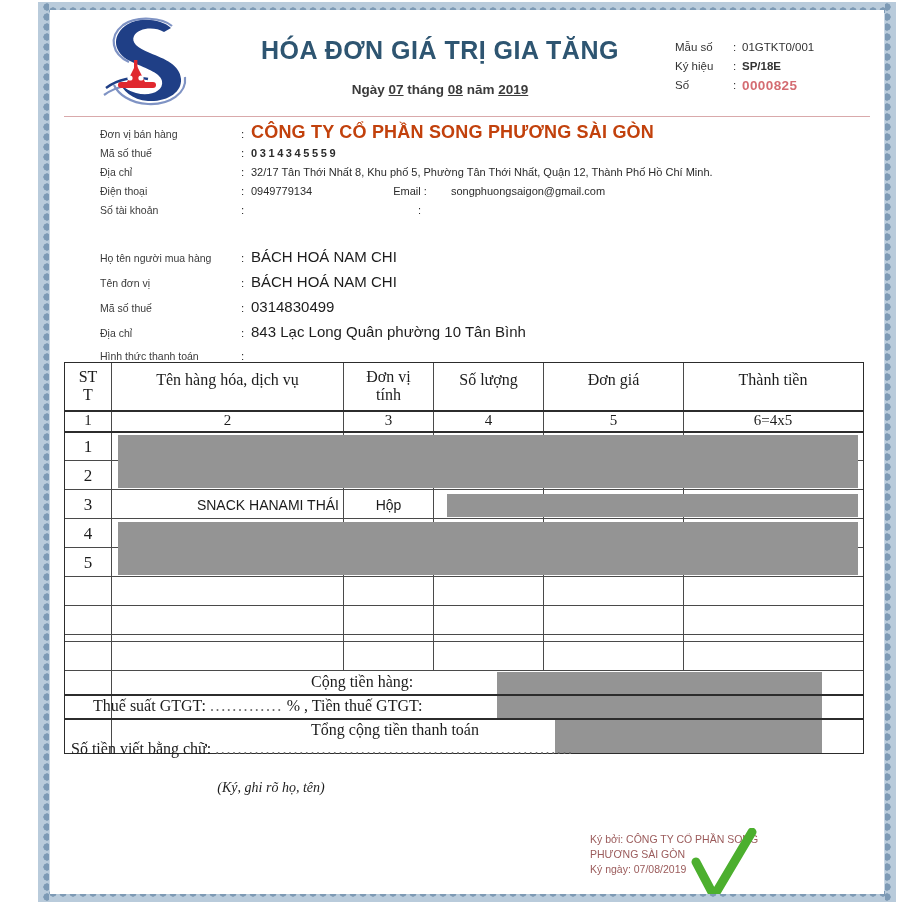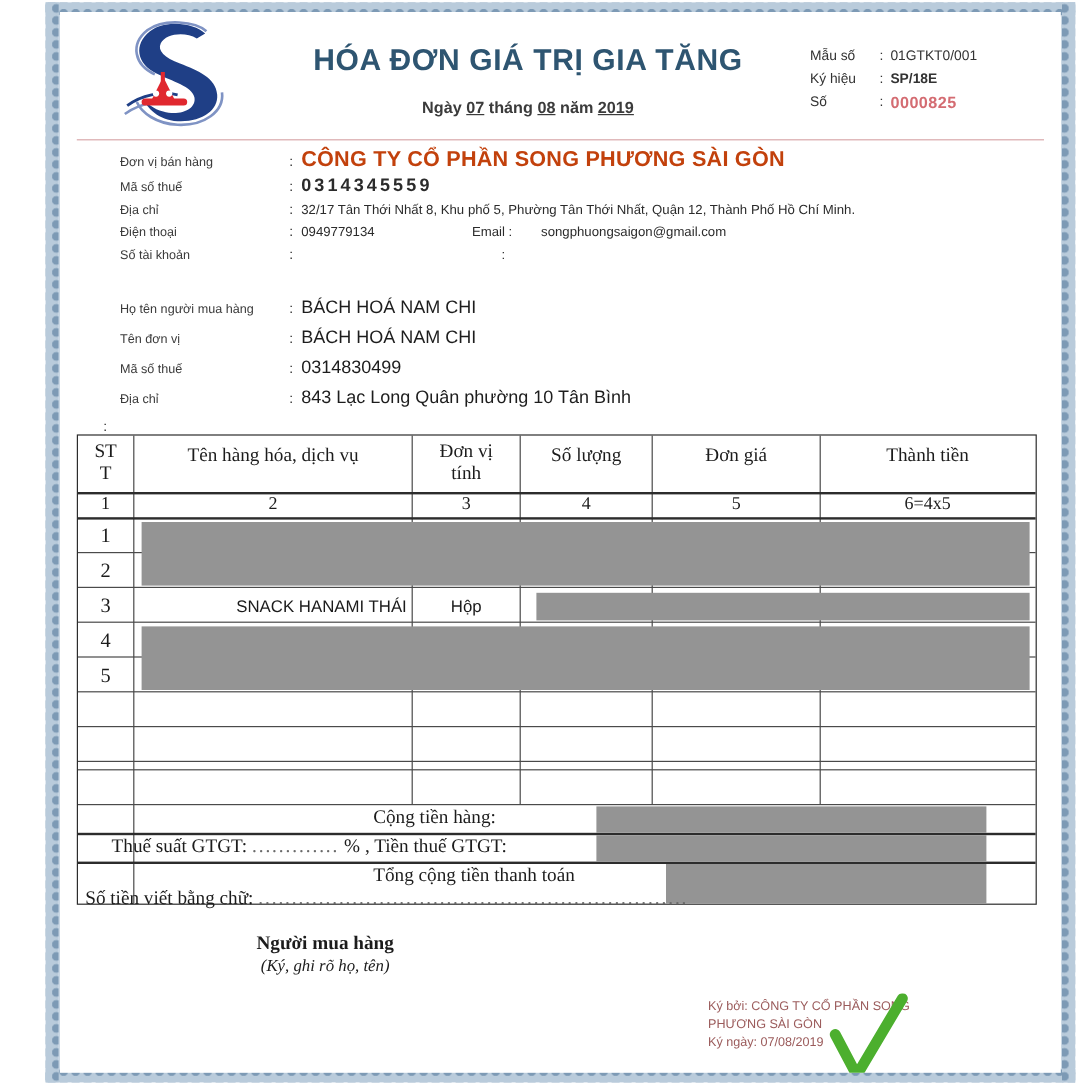--- a/index.html
+++ b/index.html
@@ -96,21 +96,21 @@
   .seller { top: 113px; }
   .buyer  { top: 235px; }
   .prow { display: flex; align-items: baseline; line-height: 19px; padding-left: 36px; }
   .plbl { flex: 0 0 155px; padding-left: 14px; font-size: 10.5px; color: #3a3a3a; }
   .pcolon { flex: 0 0 10px; }
   .pval { flex: 1 1 auto; white-space: nowrap; }
 
   .company-name {
     color: #c2410c; font-weight: bold; font-size: 18px; letter-spacing: .2px;
   }
-  .tax-code-seller { font-weight: bold; letter-spacing: 2.6px; font-size: 15px; }
+  .tax-code-seller { font-weight: bold; letter-spacing: 2.6px; font-size: 11px; }
   .seller .pval.sm { font-size: 11px; }
   .email-lbl { display: inline-block; margin-left: 78px; }
   .email-colon { display: inline-block; width: 24px; }
 
   .buyer .prow { line-height: 23px; }
   .buyer .plbl { font-size: 10.5px; }
   .buyer .pval { font-size: 15px; color: #1d1d1d; }
 
   
   .tbl {
@@ -280,20 +280,21 @@
         <span class="plbl">Mã số thuế</span>
         <span class="pcolon">:</span>
         <span class="pval">0314830499</span>
       </div>
       <div class="prow">
         <span class="plbl">Địa chỉ</span>
         <span class="pcolon">:</span>
         <span class="pval">843 Lạc Long Quân phường 10 Tân Bình</span>
       </div>
       <div class="prow">
+        <span class="plbl">Hình thức thanh toán</span>
         <span class="pcolon">:</span>
         <span class="pval"></span>
       </div>
     </div>
 
     <div class="tbl">
 
       <div class="tline v" style="left:46px; height:100%;"></div>
       <div class="tline v" style="left:278px; height:307px;"></div>
       <div class="tline v" style="left:368px; height:307px;"></div>
@@ -363,21 +364,20 @@
       <div class="tot-lbl" style="left:246px; top:358px;">Tổng cộng tiền thanh toán</div>
       <div class="redact" style="left:490px; top:357px; width:267px; height:33px;"></div>
 
       <div class="tot-lbl" style="left:6px; top:377px;">
         <span>Số tiền viết bằng chữ:</span>
         <span class="dots">................................................................</span>
       </div>
     </div>
 
     <div class="sig" style="left:106px; top:768px; width:230px;">
-      <div class="sig-title">Người mua hàng</div>
       <div class="sig-sub">(Ký, ghi rõ họ, tên)</div>
     </div>
 
 
     <div class="digsig">
       <div>Ký bởi: CÔNG TY CỔ PHẦN SONG</div>
       <div>PHƯƠNG SÀI GÒN</div>
       <div>Ký ngày: 07/08/2019</div>
     </div>
 

